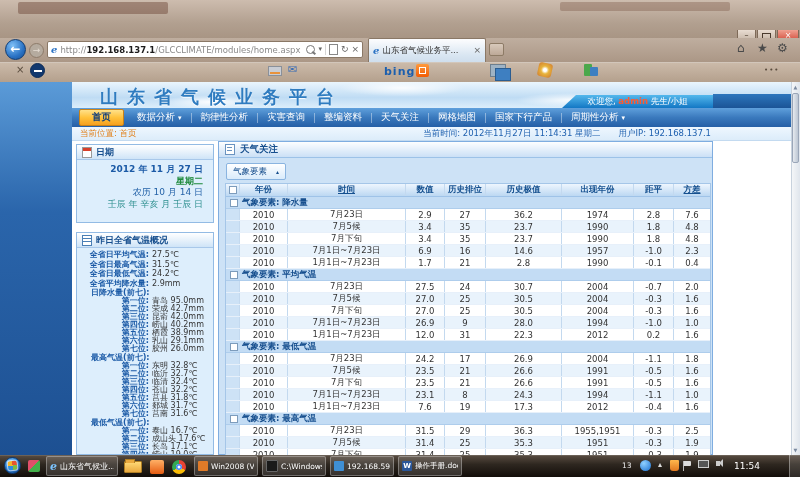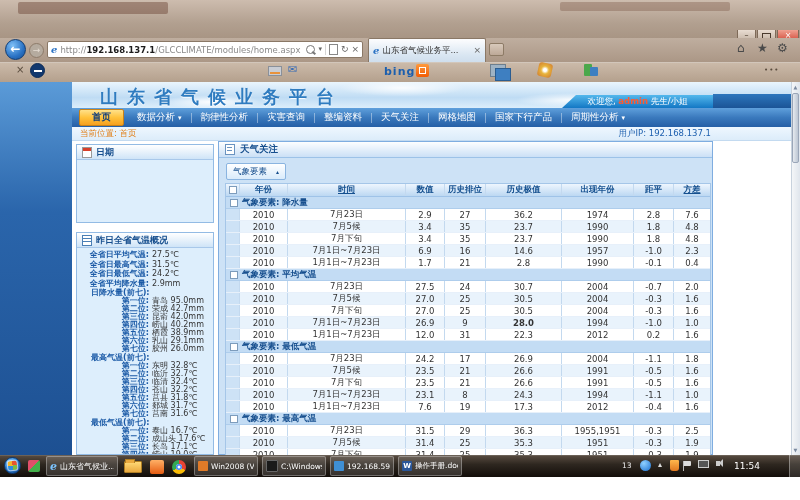--- a/index.html
+++ b/index.html
@@ -225,28 +225,35 @@
         </span>
         <span class="sep"></span>
         <span class="mi">
           <span>周期性分析</span>
           <span class="mi-arrow">▾</span>
         </span>
       </div>
     <div class="abs" id="breadcrumb">
       <span id="crumbleft">当前位置: 首页</span>
       <span id="crumbright">
+        <span>当前时间: 2012年11月27日 11:14:31 星期二</span>
         <span>用户IP: 192.168.137.1</span>
       </span>
     </div>
 
     <div class="abs sp" style="left:76px;top:62px;width:138px;height:79px">
       <div class="sp-h">
         <span class="calico"></span>
         <span>日期</span>
+      </div>
+      <div id="cal-body">
+        <div class="c-date">2012 年 11 月 27 日</div>
+        <div class="c-week">星期二</div>
+        <div class="c-lunar">农历 10 月 14 日</div>
+        <div class="c-ganzhi">壬辰 年 辛亥 月 壬辰 日</div>
       </div>
     </div>
 
     <div class="abs sp" style="left:76px;top:150px;width:138px;height:223px;overflow:hidden">
       <div class="sp-h">
         <span class="tblico"></span>
         <span>昨日全省气温概况</span>
       </div>
       <div id="summary-body">
           <div class="srow">
@@ -461,21 +468,21 @@
             <div class="tc" style="width: 72px;">2004</div>
             <div class="tc" style="width: 40px;">-0.3</div>
             <div class="tc" style="width: 36px;">1.6</div>
           </div>
           <div class="drow alt">
             <div class="tc tcf" style="width: 14px;"></div>
             <div class="tc" style="width: 48px;">2010</div>
             <div class="tc" style="width: 118px;">7月1日~7月23日</div>
             <div class="tc" style="width: 39px;">26.9</div>
             <div class="tc" style="width: 41px;">9</div>
-            <div class="tc" style="width: 76px; font-weight: bold;">28.0</div>
+            <div class="tc" style="width: 76px;">28.0</div>
             <div class="tc" style="width: 72px;">1994</div>
             <div class="tc" style="width: 40px;">-1.0</div>
             <div class="tc" style="width: 36px;">1.0</div>
           </div>
           <div class="drow">
             <div class="tc tcf" style="width: 14px;"></div>
             <div class="tc" style="width: 48px;">2010</div>
             <div class="tc" style="width: 118px;">1月1日~7月23日</div>
             <div class="tc" style="width: 39px;">12.0</div>
             <div class="tc" style="width: 41px;">31</div>

